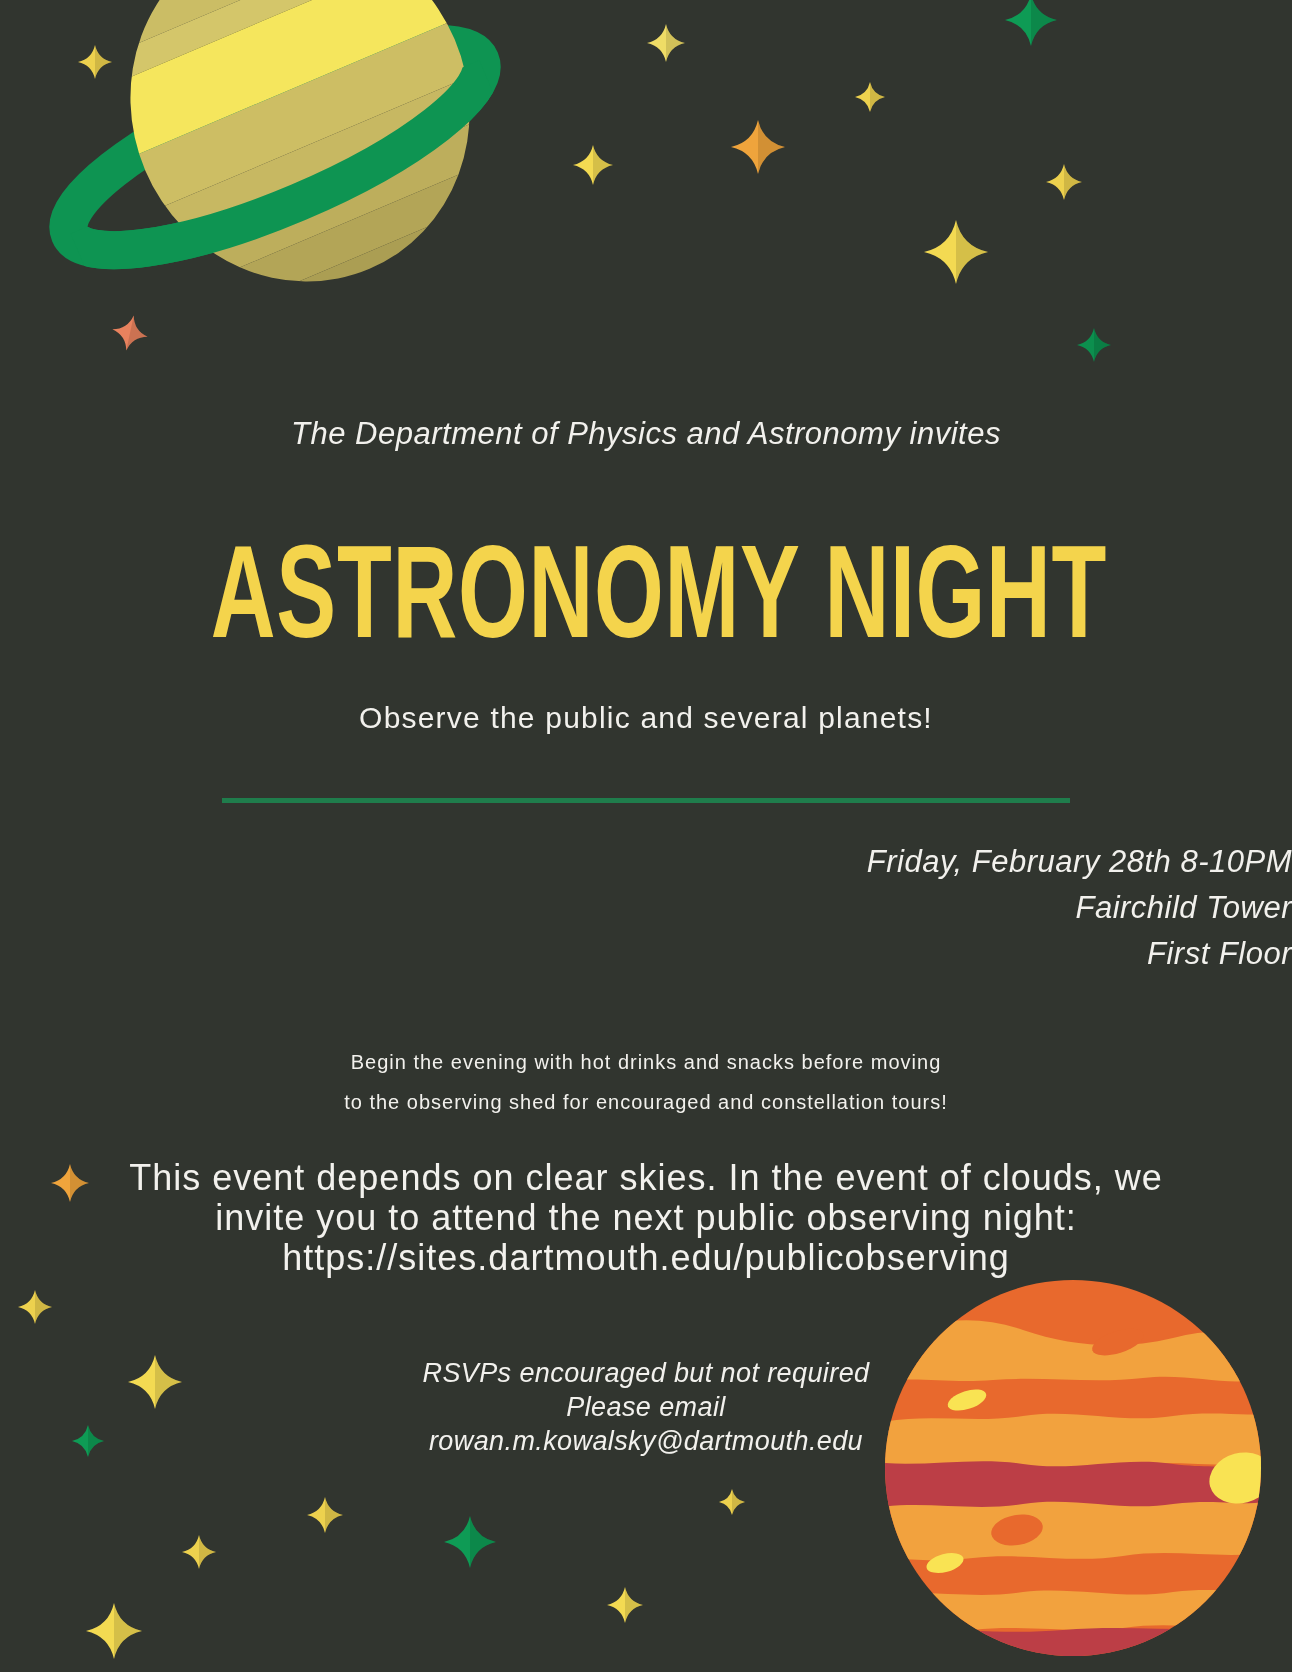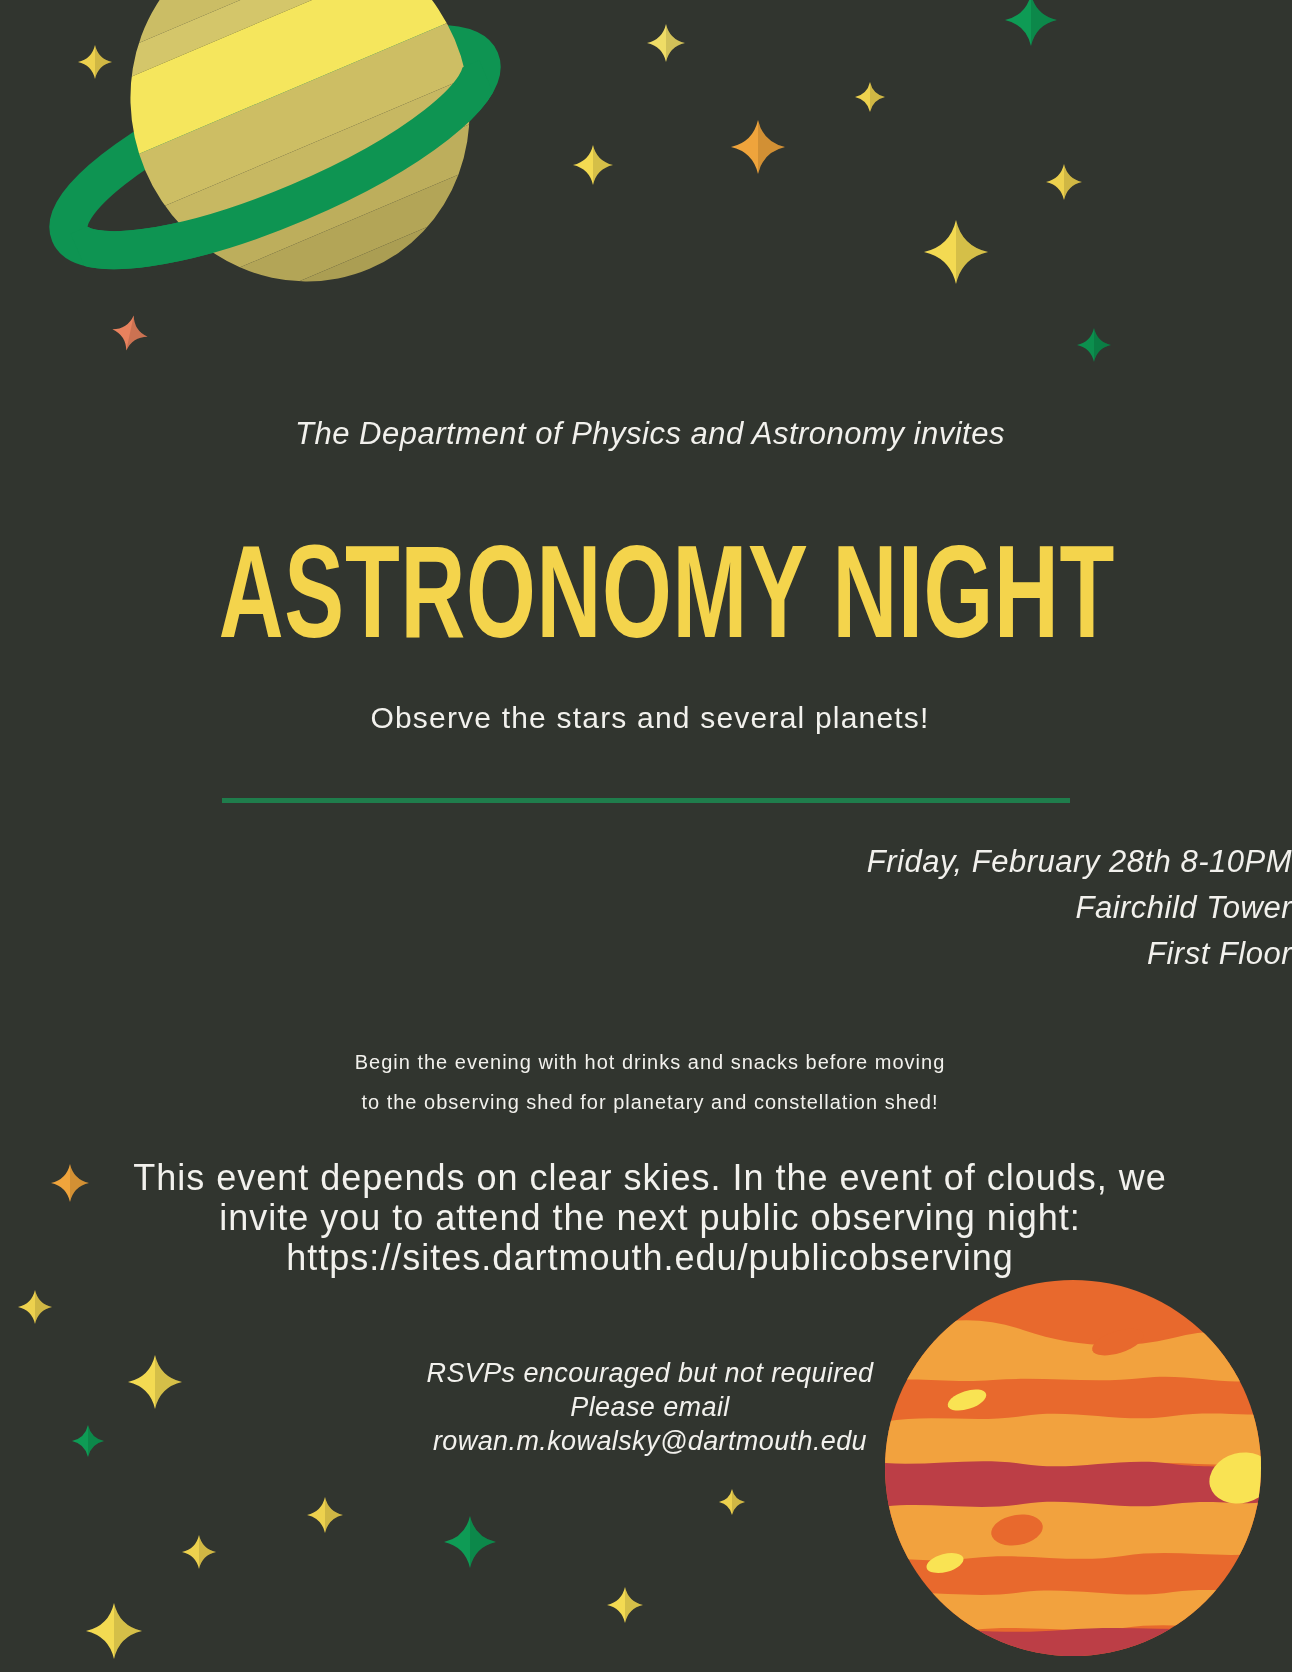--- a/index.html
+++ b/index.html
@@ -6,21 +6,21 @@
   .poster {
     position: relative;
     width: 1292px;
     height: 1672px;
     background: #31352F;
     overflow: hidden;
     font-family: "Liberation Sans", sans-serif;
     color: #F2F1ED;
   }
   .bg-art { position: absolute; top: 0; left: 0; display: block; }
-  .txt { position: absolute; left: 0; right: 0; text-align: center; padding-left: 8px; }
+  .txt { position: absolute; left: 0; right: 0; text-align: center; }
   .invite {
     top: 412px;
     font-style: italic;
     font-size: 31px;
     line-height: 44px;
     letter-spacing: 0.5px;
   }
   .title-wrap { top: 526px; text-decoration: underline; }
   .title-inner {
     display: inline-block;
@@ -199,33 +199,33 @@
   </svg>
 
   <div class="txt invite">
     <div>The Department of Physics and Astronomy invites</div>
   </div>
 
   <h1 class="txt title-wrap" style="margin:0;">
     <span class="title-inner">ASTRONOMY NIGHT</span>
   </h1>
 
-  <div class="txt tagline">Observe the stars and several planets!</div>
+  <div class="txt tagline">Observe the public and several planets!</div>
 
   <div class="divider"></div>
 
   <div class="txt when">
     <div>Friday, February 28th 8-10PM</div>
     <div>Fairchild Tower</div>
     <div>First Floor</div>
   </div>
 
   <div class="txt body1">
     <div>Begin the evening with hot drinks and snacks before moving</div>
-    <div>to the observing shed for planetary and constellation shed!</div>
+    <div>to the observing shed for encouraged and constellation tours!</div>
   </div>
 
   <div class="txt body2">
     <div>This event depends on clear skies. In the event of clouds, we</div>
     <div>invite you to attend the next public observing night:</div>
     <div>https://sites.dartmouth.edu/publicobserving</div>
   </div>
 
   <div class="txt rsvp">
     <div>RSVPs encouraged but not required</div>

